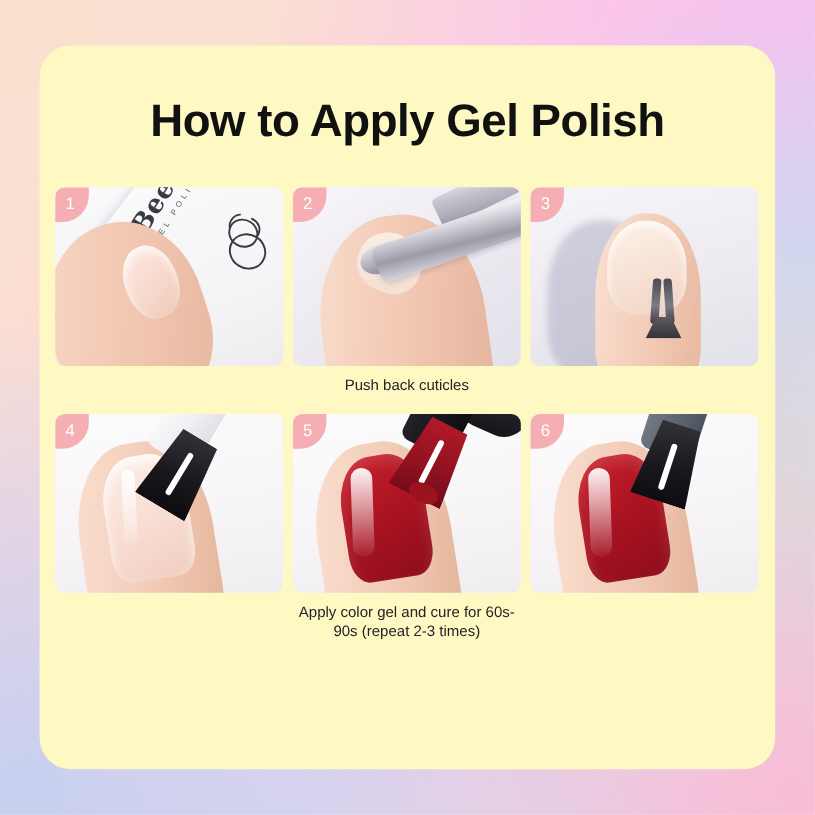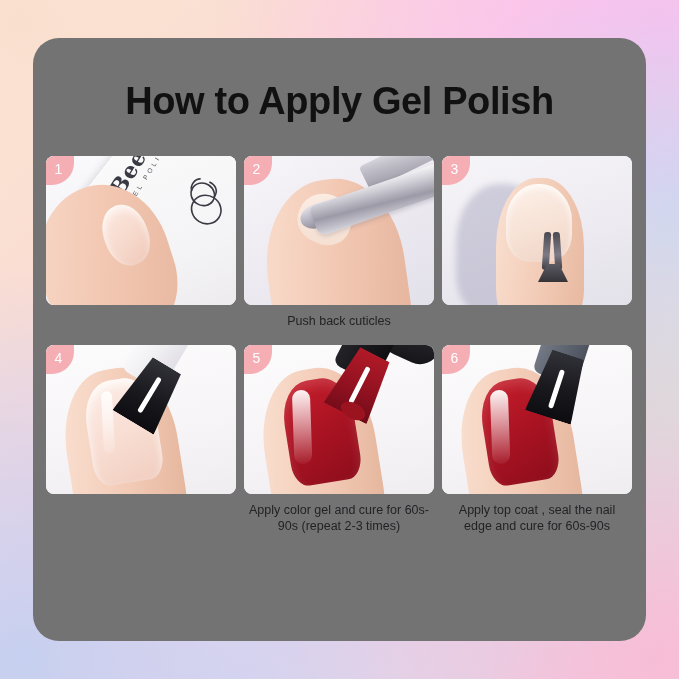--- a/index.html
+++ b/index.html
@@ -27,21 +27,21 @@
     width: 679px;
     height: 679px;
   }
 
   .panel {
     position: absolute;
     left: 33px;
     top: 38px;
     width: 613px;
     height: 603px;
-    background: #737373;
+    background: #fef9c3;
     border-radius: 26px;
   }
 
   .title {
     text-align: center;
     font-size: 38px;
     line-height: 1;
     font-weight: 700;
     letter-spacing: -0.4px;
     color: #111112;
@@ -443,19 +443,18 @@
             <div class="scene bg-white"></div>
             <div class="nf-finger"></div>
             <div class="nf-nail nail-red">
               <div class="nail-gloss"></div>
             </div>
             <div class="brush-handle handle-grey c6-handle"></div>
             <div class="brush-head head-dark c6-head"></div>
             <div class="brush-split c6-split"></div>
             <div class="badge">6</div>
           </div>
-          <div class="caption">Apply top coat , seal the nail edge and cure for 60s-90s</div>
         </div>
       </div>
 
     </div>
   </div>
 </div>
 
 </body></html>

